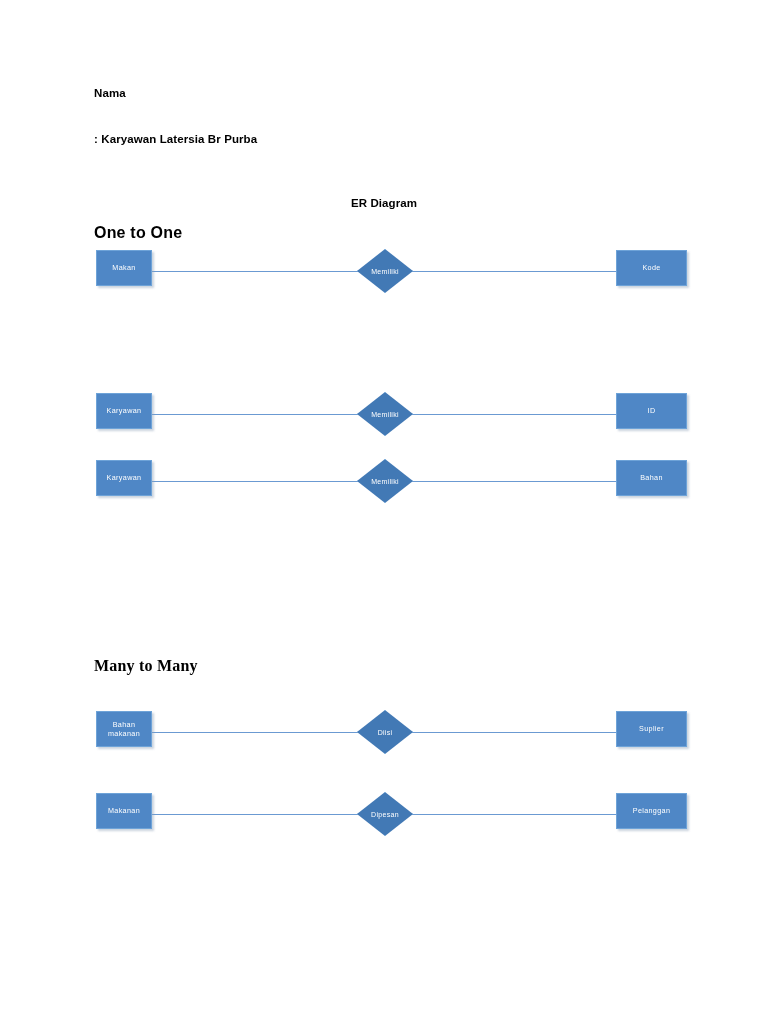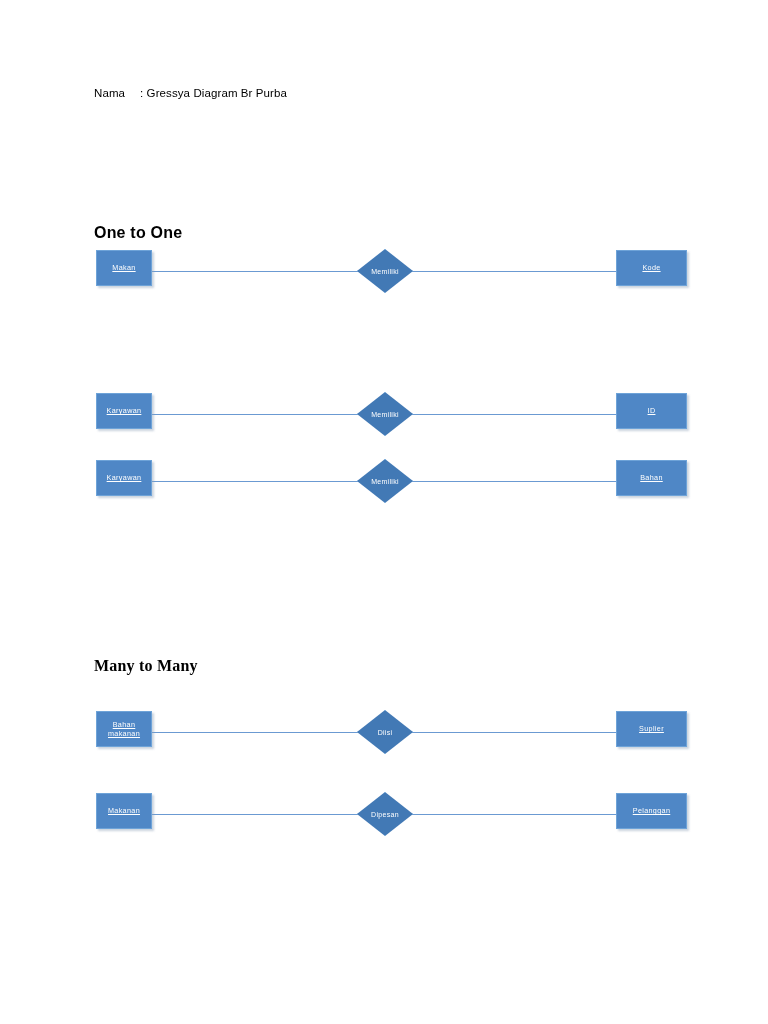--- a/index.html
+++ b/index.html
@@ -24,25 +24,26 @@
   
   .header {
     position: absolute;
     left: 94px;
     top: 85px;
     width: 420px;
   }
   .header-line {
     display: flex;
     font-size: 11.5px;
-    font-weight: normal;
+    font-weight: bold;
     color: #000000;
     line-height: 16px;
     margin-bottom: 11px;
     letter-spacing: 0.1px;
+    flex-direction: column;
   }
   .header-label {
     width: 46px;
     flex: 0 0 46px;
   }
   .header-value {
     white-space: pre;
   }
 
   
@@ -99,21 +100,21 @@
     justify-content: center;
     text-align: center;
     color: #ffffff;
     font-size: 7.2px;
     letter-spacing: 0.35px;
     line-height: 9.5px;
     box-shadow: 1.5px 1.5px 2px rgba(140,160,185,0.45);
   }
   .entity.left  { left: 96px;  width: 56px; }
   .entity.right { left: 616px; width: 71px; }
-  .entity-label { white-space: pre-line; padding: 0 2px; text-decoration: underline; }
+  .entity-label { white-space: pre-line; padding: 0 2px; }
 
   .relation {
     position: absolute;
     left: 357px;
     top: -1px;
     width: 56px;
     height: 44px;
   }
   .relation-shape {
     position: absolute;
@@ -137,24 +138,25 @@
   }
 </style>
 </head>
 <body>
 
 <div class="page">
 
   <div class="header">
     <div class="header-line">
       <span class="header-label">Nama</span>
-      <span class="header-value">: Gressya Diagram Br Purba</span>
-    </div>
-  </div>
-
+      <span class="header-value">: Karyawan Latersia Br Purba</span>
+    </div>
+  </div>
+
+  <div class="doc-title">ER Diagram</div>
 
   <div class="section-heading one-to-one">One to One</div>
 
   <div class="section-heading many-to-many">Many to Many</div>
 
   <div class="er-row" style="top:250px">
     <div class="connector left"></div>
     <div class="connector right"></div>
     <div class="entity left">
       <span class="entity-label">Makan</span>

